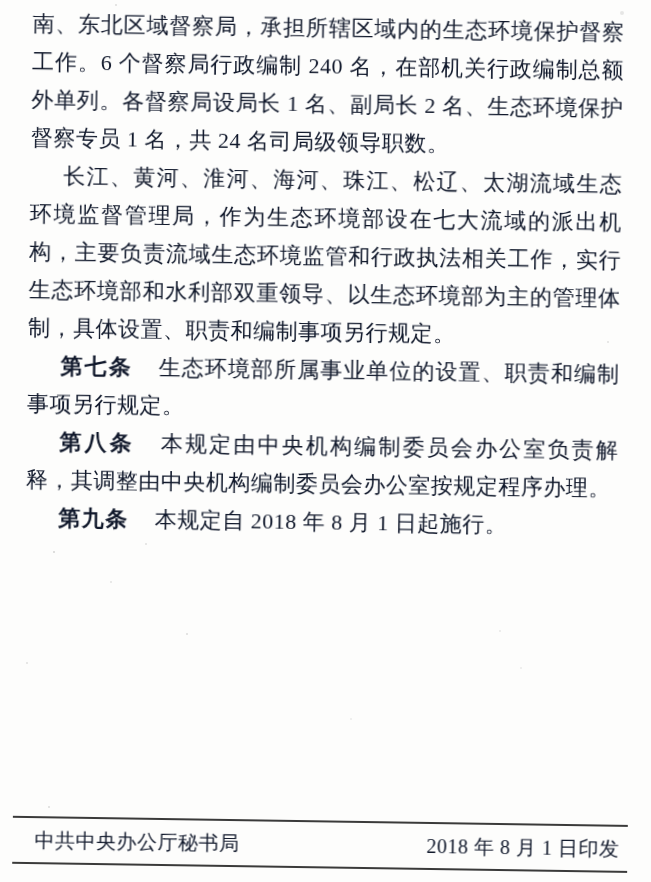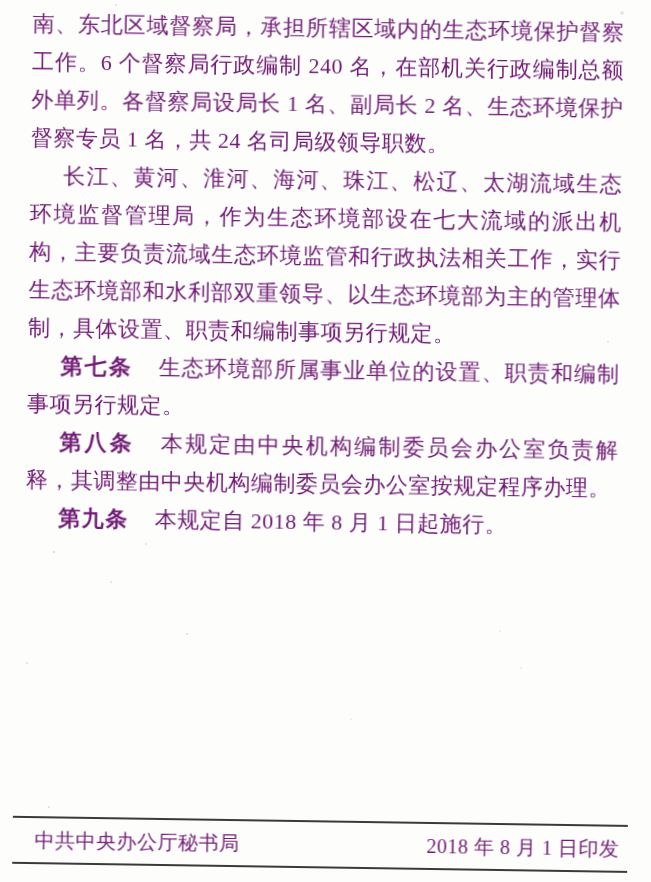--- a/index.html
+++ b/index.html
@@ -11,21 +11,21 @@
     width: 651px;
     height: 882px;
     overflow: hidden;
     font-family: "Liberation Serif", "DejaVu Serif", serif;
   }
   .page {
     position: relative;
     width: 651px;
     height: 882px;
     background: #fdfdfc;
-    color: #701a75;
+    color: #0f172a;
     overflow: hidden;
   }
   
   .tilt {
     position: absolute;
     inset: 0;
     transform: rotate(0.85deg);
     transform-origin: 33px 0px;
     filter: blur(0.3px);
   }

